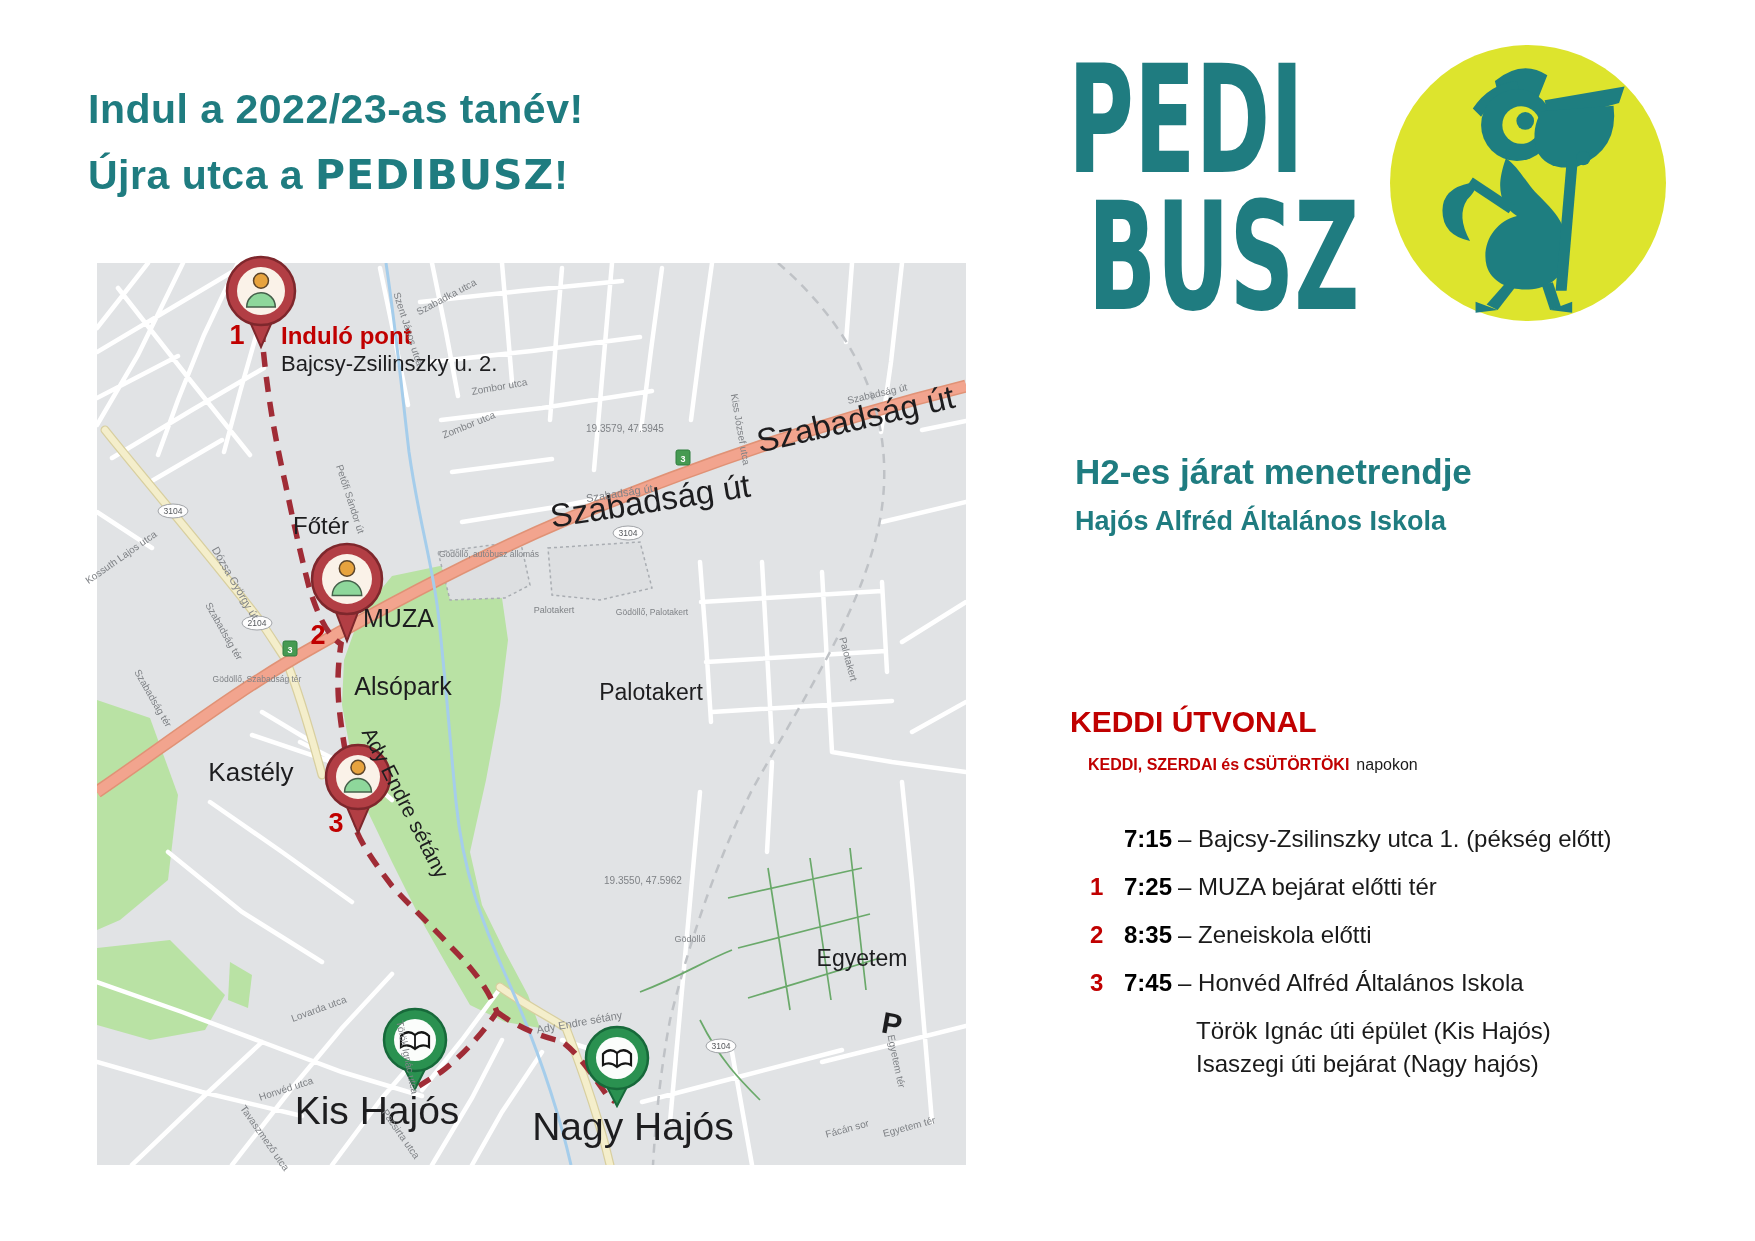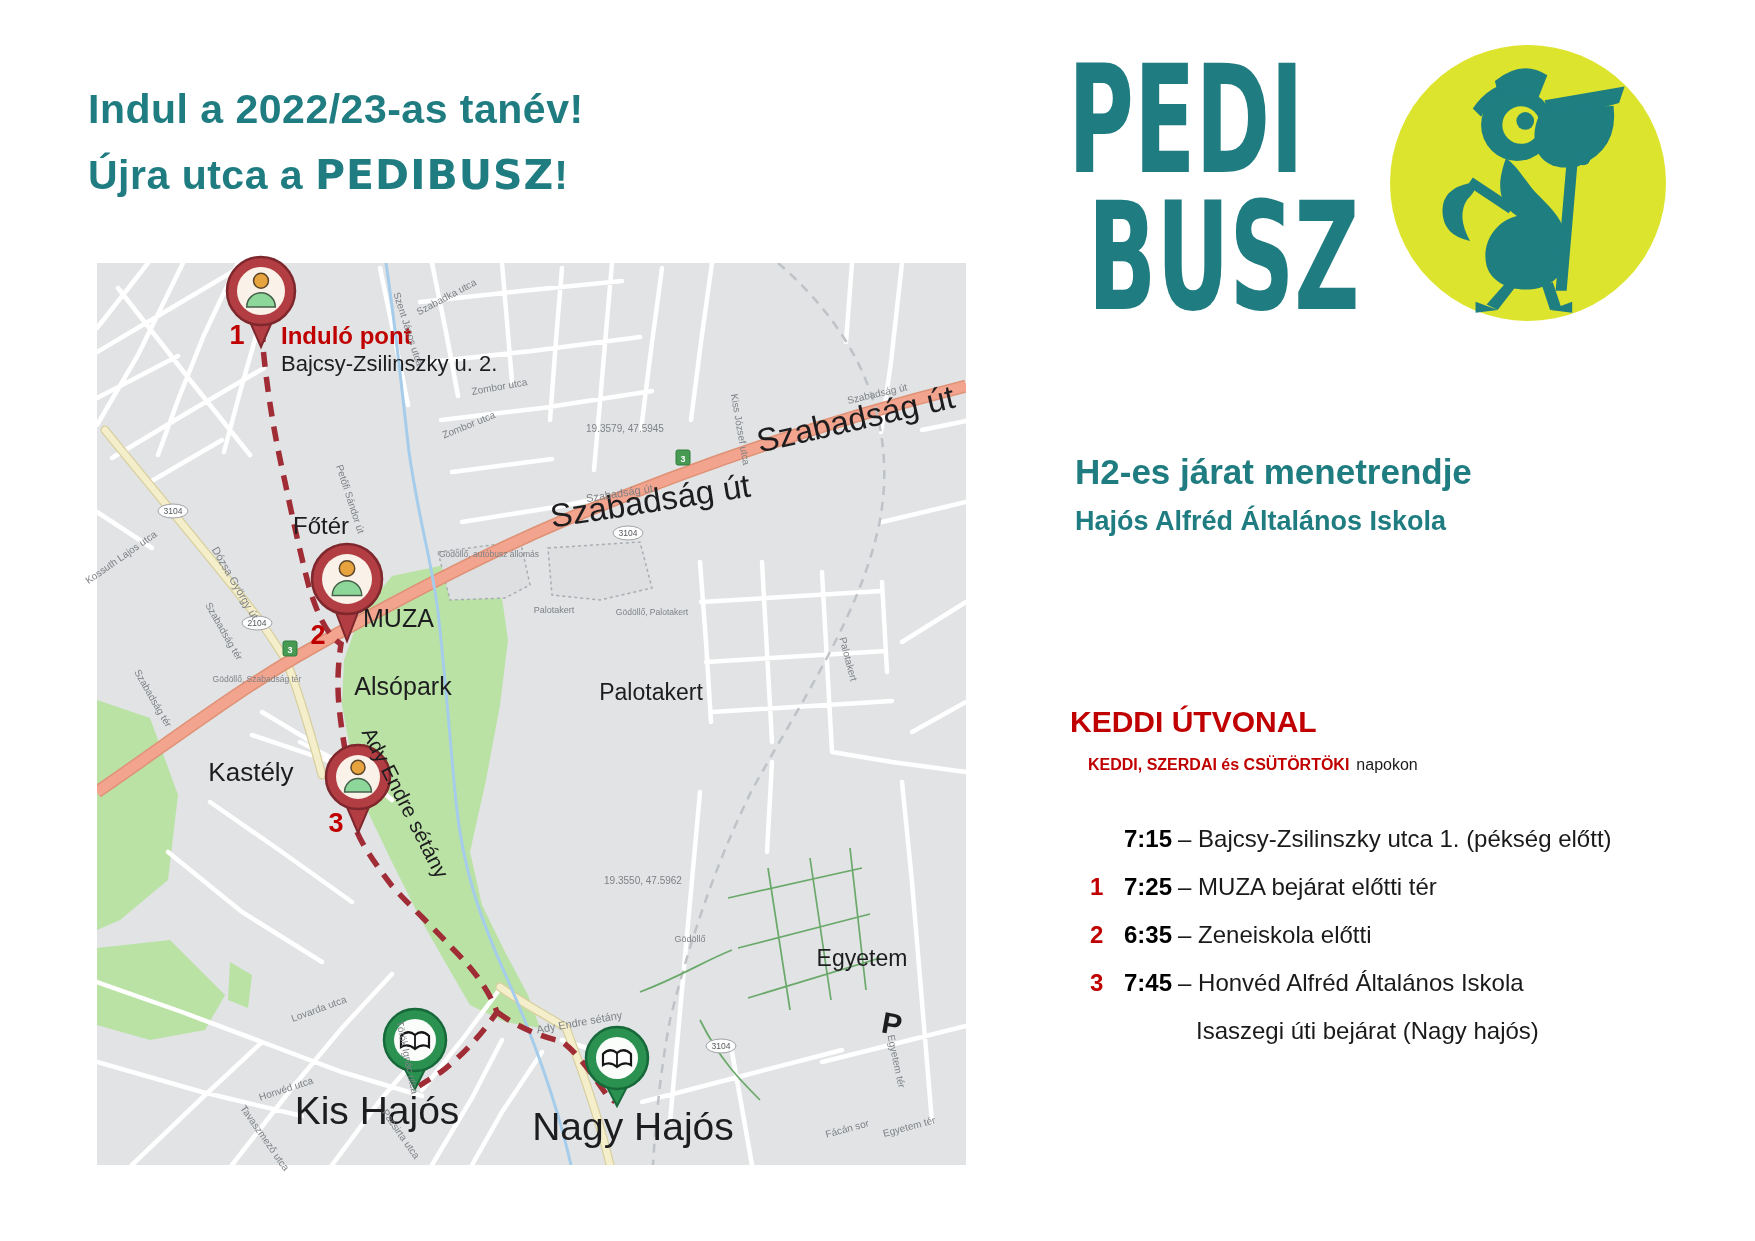--- a/index.html
+++ b/index.html
@@ -71,22 +71,23 @@
 
   <div class="h2-title">H2-es járat menetrendje</div>
   <div class="h2-sub">Hajós Alfréd Általános Iskola</div>
   <div class="piros">KEDDI ÚTVONAL</div>
   <div class="days">
     <span class="d-red">KEDDI, SZERDAI és CSÜTÖRTÖKI</span><span class="d-black">napokon</span>
   </div>
   <div class="stops">
       <div class="stop-row"><span class="stop-num"></span><span class="stop-time">7:15</span><span class="stop-desc">– Bajcsy-Zsilinszky utca 1. (pékség előtt)</span></div>
       <div class="stop-row"><span class="stop-num">1</span><span class="stop-time">7:25</span><span class="stop-desc">– MUZA bejárat előtti tér</span></div>
-      <div class="stop-row"><span class="stop-num">2</span><span class="stop-time">6:35</span><span class="stop-desc">– Zeneiskola előtti</span></div>
+      <div class="stop-row"><span class="stop-num">2</span><span class="stop-time">8:35</span><span class="stop-desc">– Zeneiskola előtti</span></div>
       <div class="stop-row"><span class="stop-num">3</span><span class="stop-time">7:45</span><span class="stop-desc">– Honvéd Alfréd Általános Iskola</span></div>
+      <div class="stop-extra">Török Ignác úti épület (Kis Hajós)</div>
       <div class="stop-extra">Isaszegi úti bejárat (Nagy hajós)</div>
     </div>
 
   <svg id="map-svg" viewBox="60 220 940 990">
     <defs>
       <clipPath id="mapclip">
           <rect x="97" y="263" width="869" height="902"></rect>
         </clipPath>
     </defs>
 

